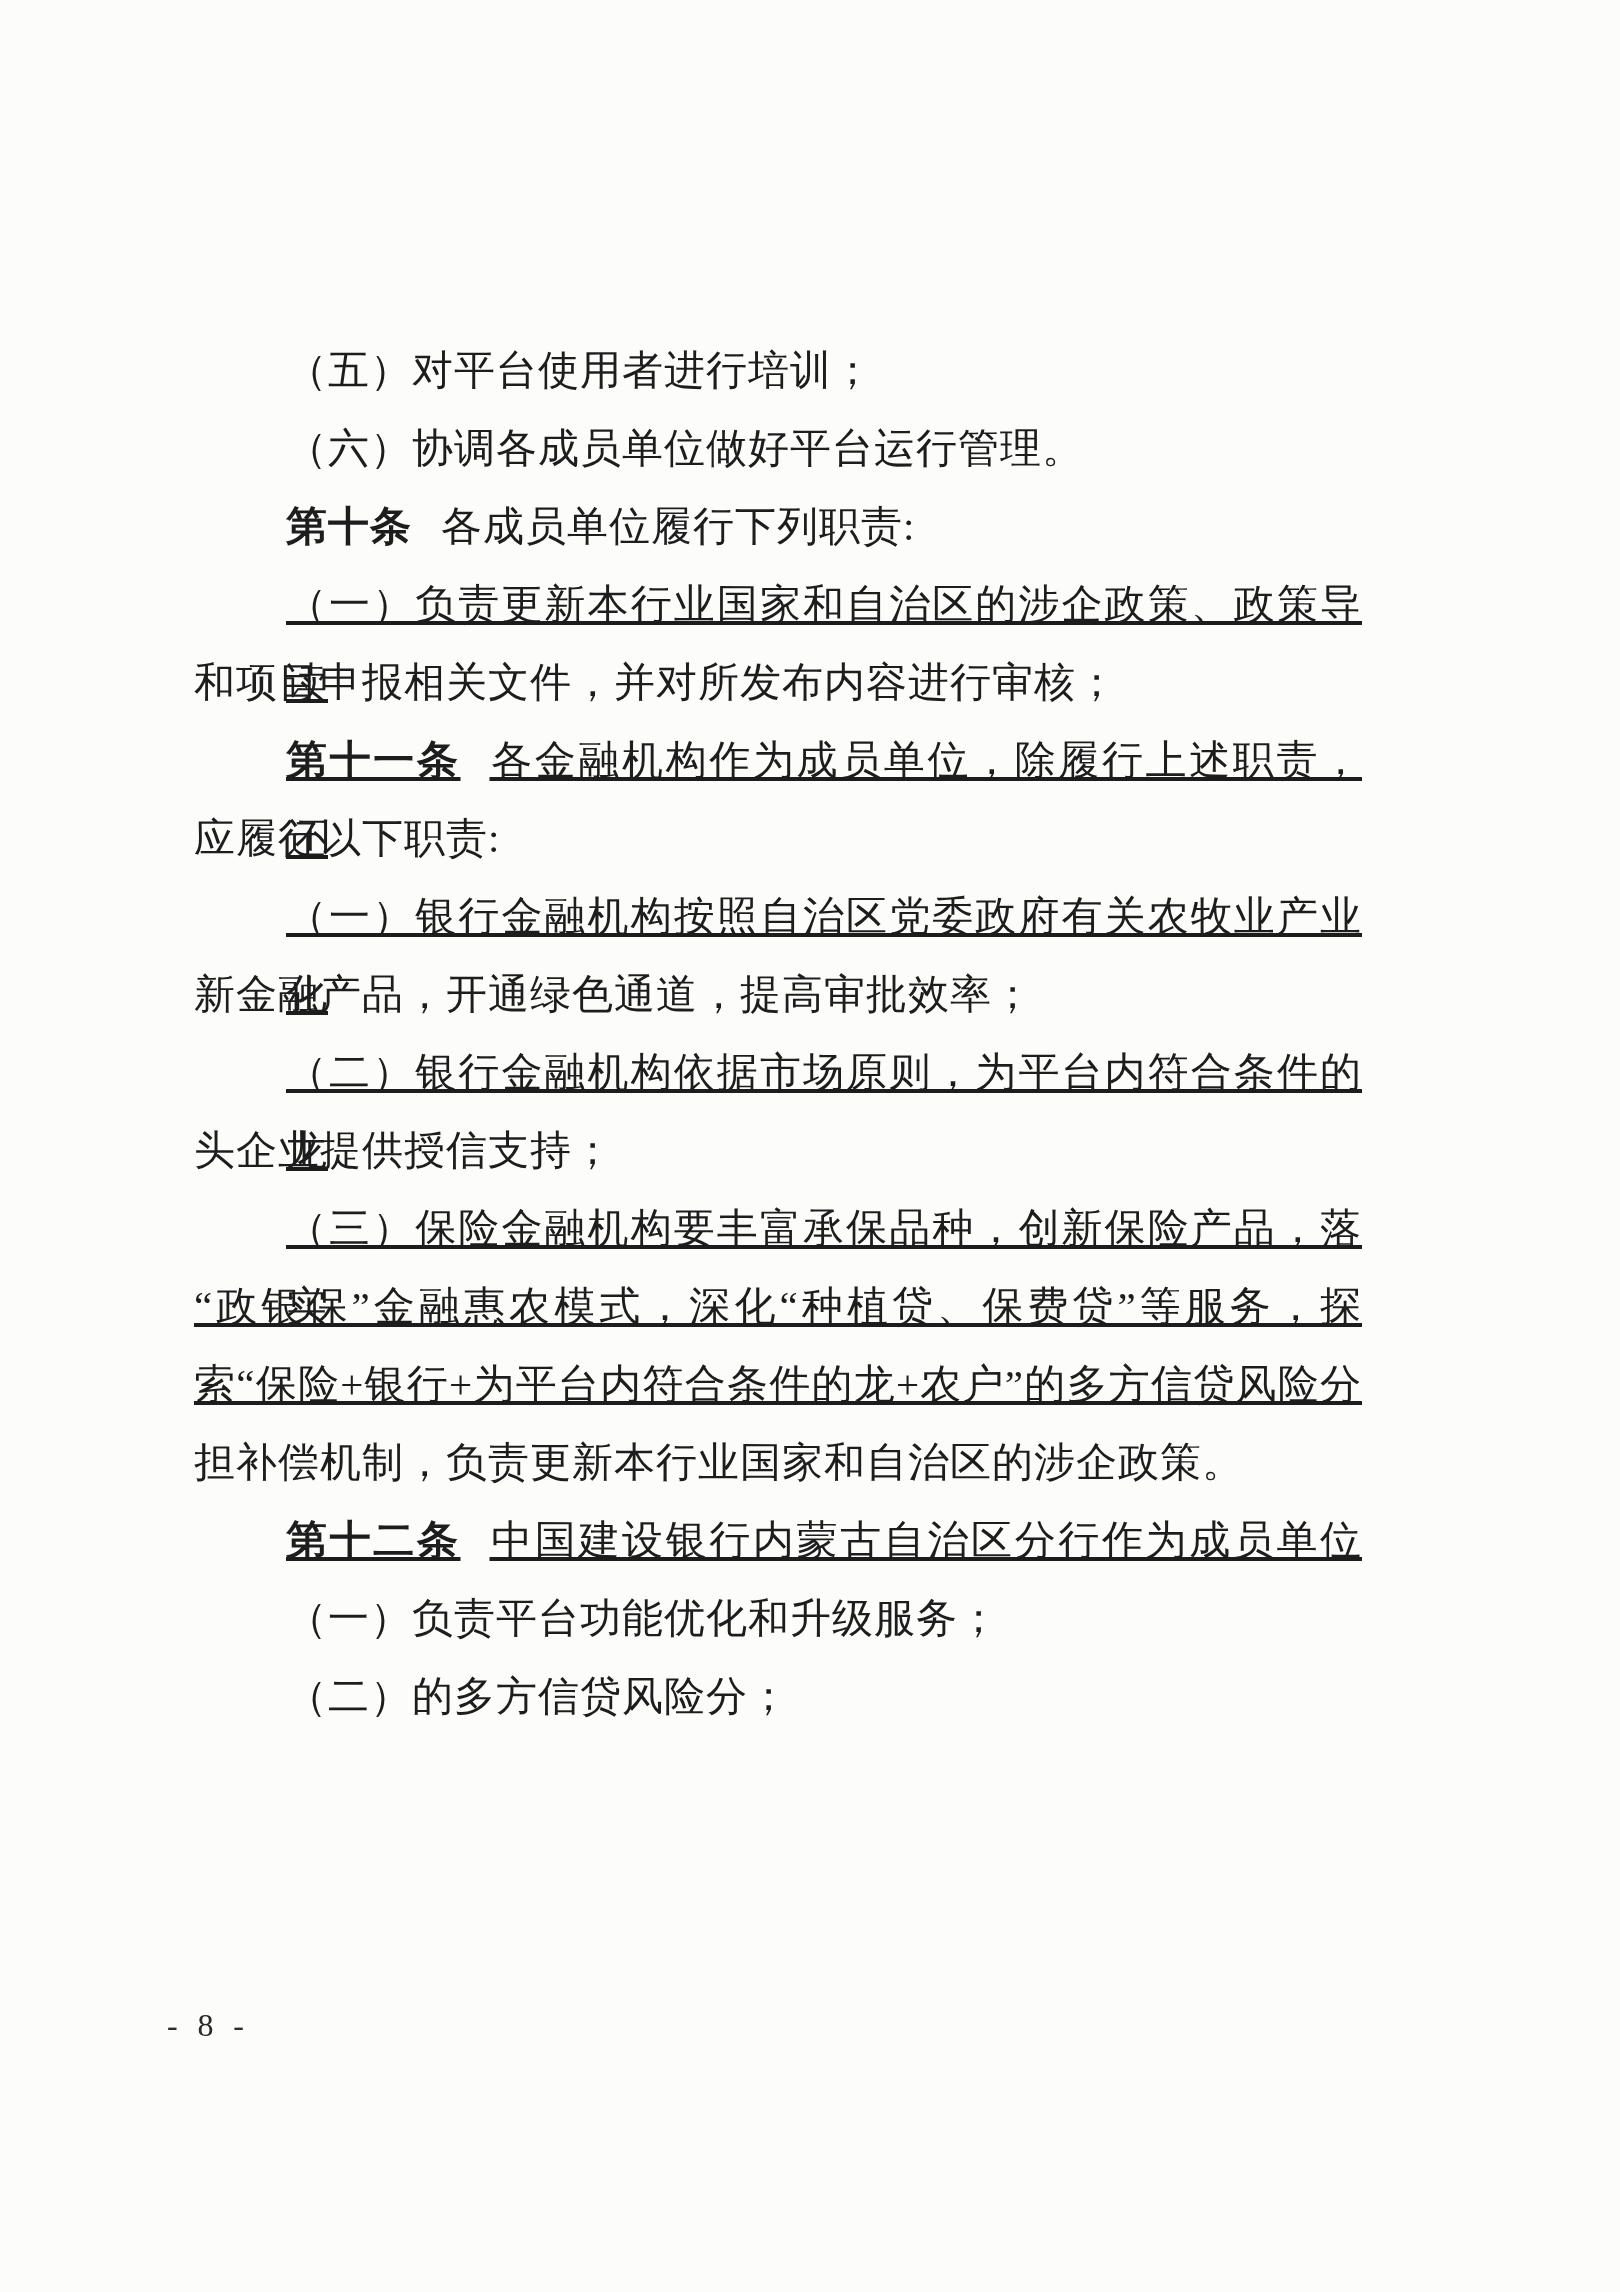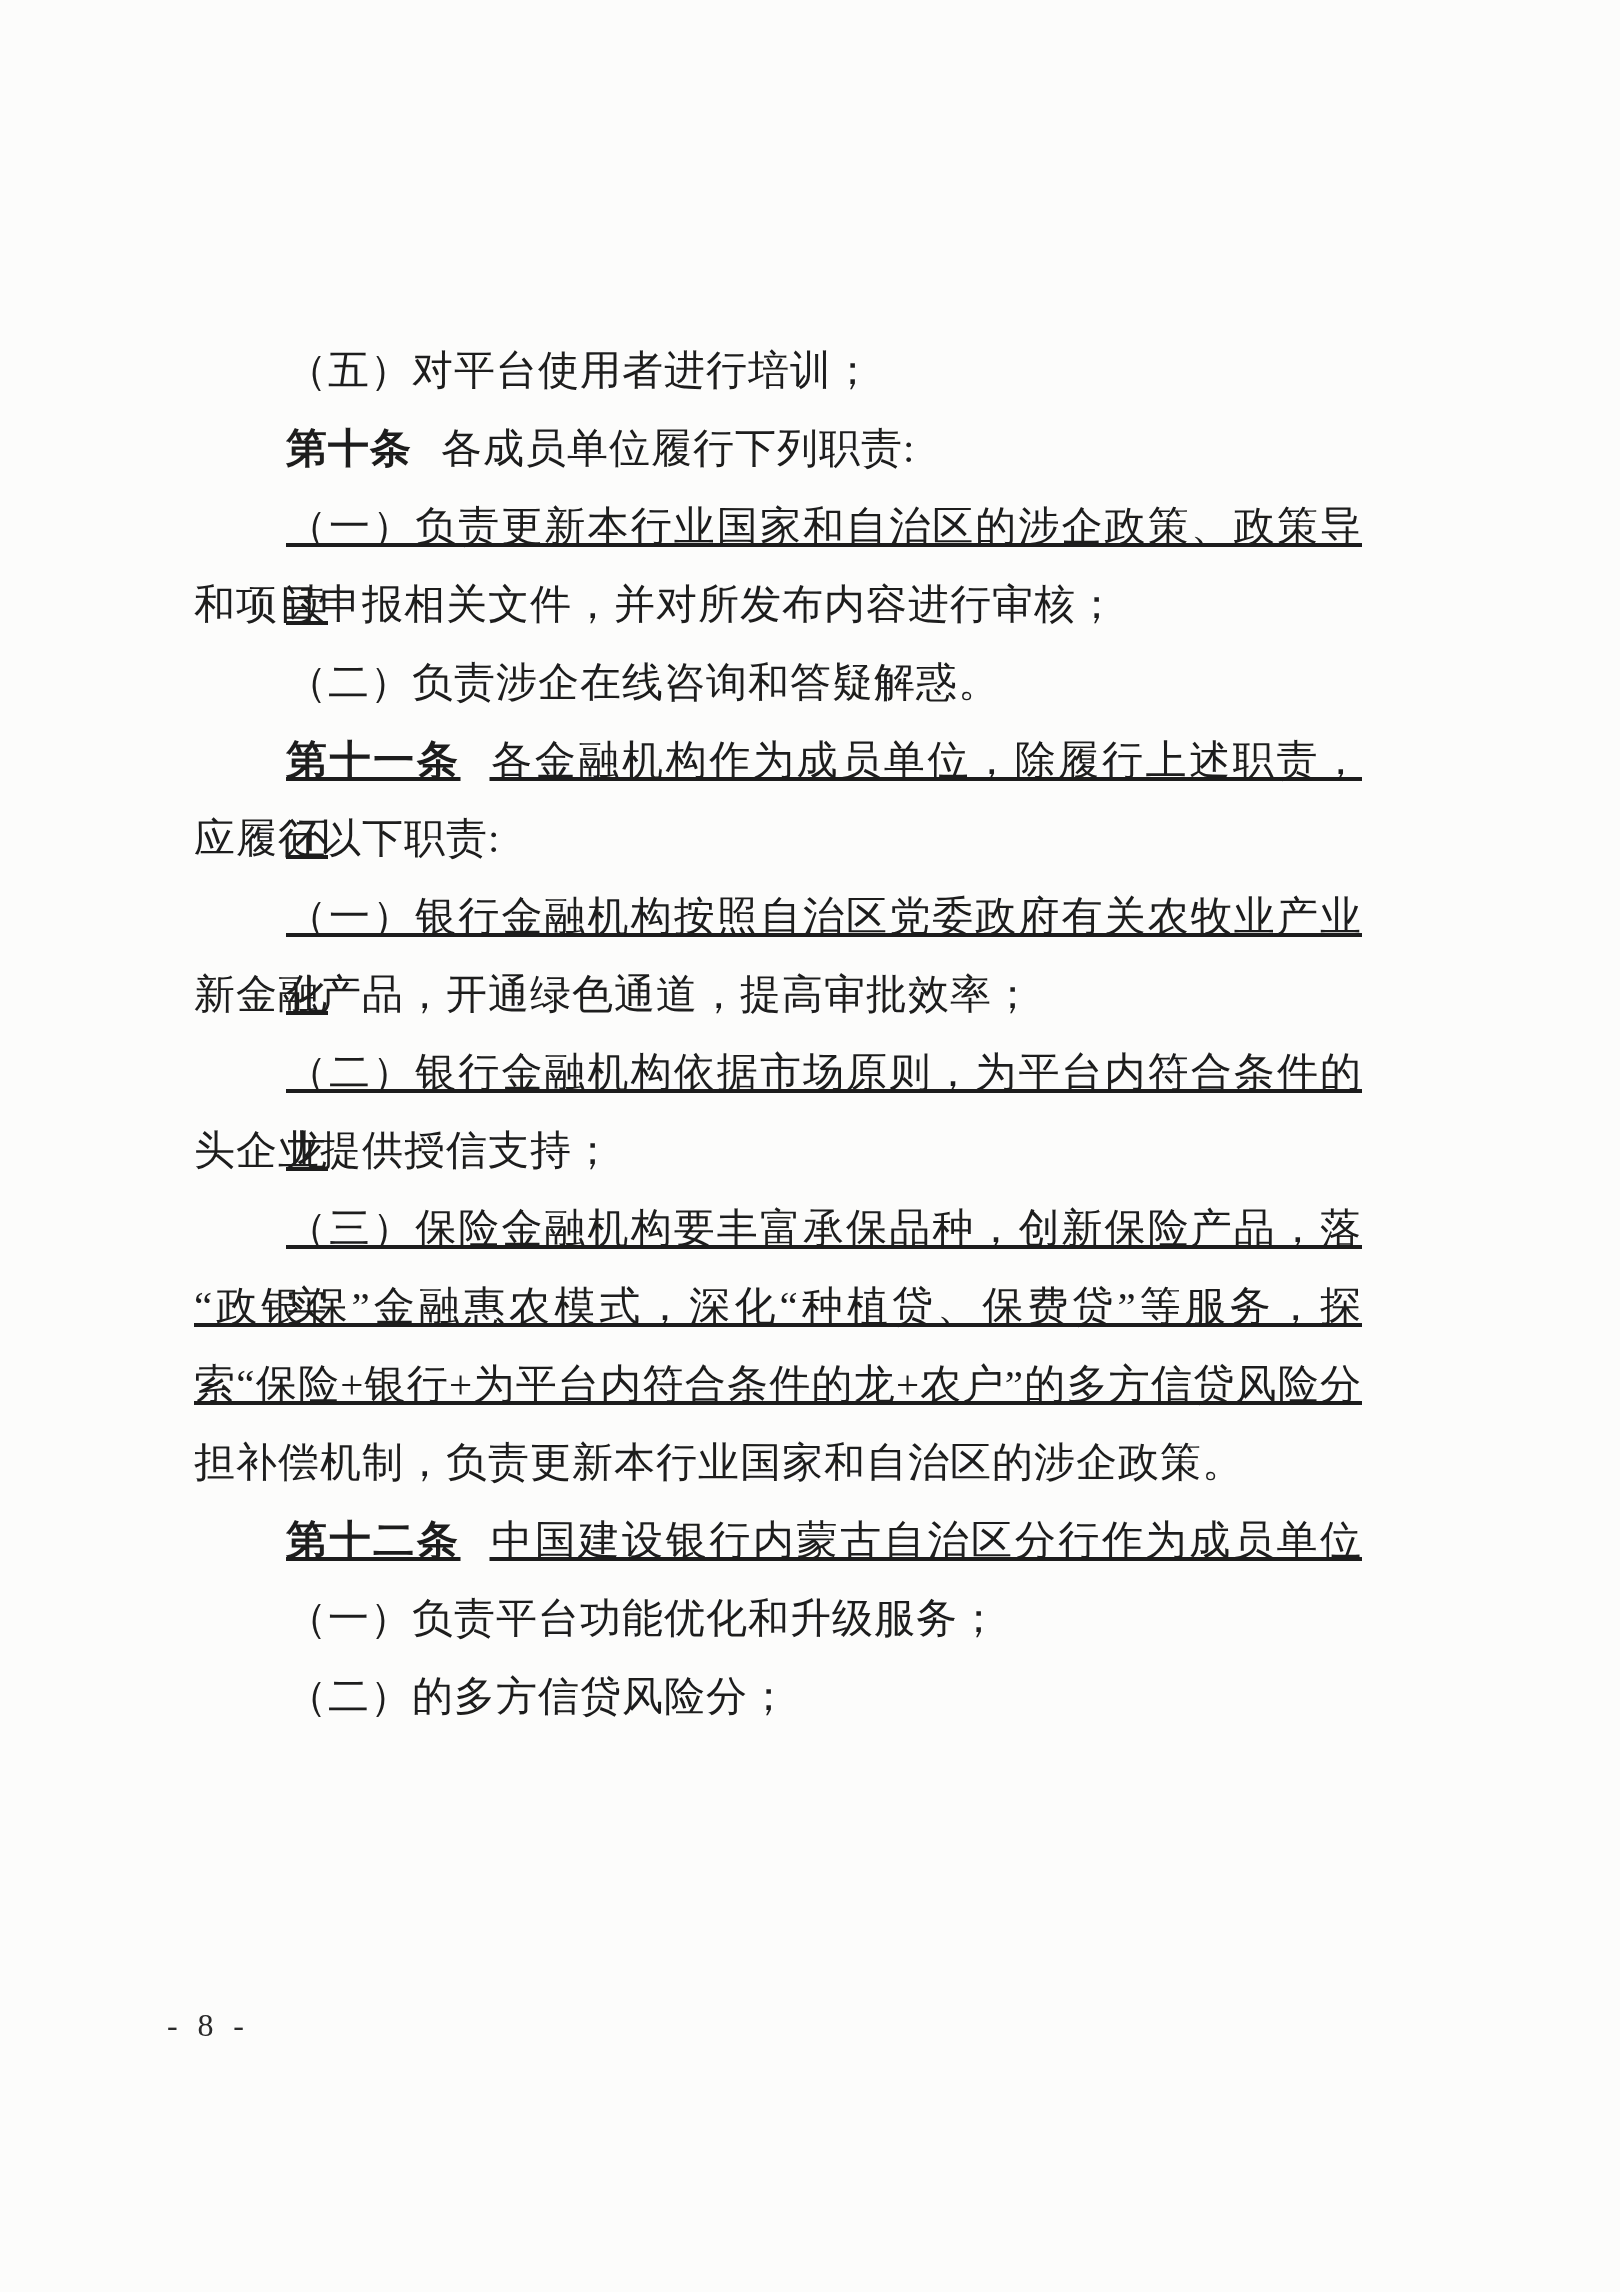--- a/index.html
+++ b/index.html
@@ -56,24 +56,24 @@
     color: #2a2a2a;
     font-family: "Liberation Serif", "DejaVu Serif", serif;
   }
 </style>
 </head>
 <body>
 
 <div class="page">
   <div class="content" id="content">
       <div class="line indent"><span>（五）对平台使用者进行培训；</span></div>
+      <div class="line indent"><span>（六）协调各成员单位做好平台运行管理。</span></div>
       <div class="line indent"><strong class="article-no">第十条</strong><span class="hspace"></span><span>各成员单位履行下列职责:</span></div>
       <div class="line indent justify"><span>（一）负责更新本行业国家和自治区的涉企政策、政策导读</span></div>
       <div class="line"><span>和项目申报相关文件，并对所发布内容进行审核；</span></div>
-      <div class="line indent"><span>（二）负责涉企在线咨询和答疑解惑。</span></div>
       <div class="line indent justify"><strong class="article-no">第十一条</strong><span class="hspace"></span><span>各金融机构作为成员单位，除履行上述职责，还</span></div>
       <div class="line"><span>应履行以下职责:</span></div>
       <div class="line indent justify"><span>（一）银行金融机构按照自治区党委政府有关农牧业产业化</span></div>
       <div class="line"><span>新金融产品，开通绿色通道，提高审批效率；</span></div>
       <div class="line indent justify"><span>（二）银行金融机构依据市场原则，为平台内符合条件的龙</span></div>
       <div class="line"><span>头企业提供授信支持；</span></div>
       <div class="line indent justify"><span>（三）保险金融机构要丰富承保品种，创新保险产品，落实</span></div>
       <div class="line justify"><span>“政银保”金融惠农模式，深化“种植贷、保费贷”等服务，探</span></div>
       <div class="line justify"><span>索“保险+银行+为平台内符合条件的龙+农户”的多方信贷风险分</span></div>
       <div class="line"><span>担补偿机制，负责更新本行业国家和自治区的涉企政策。</span></div>

